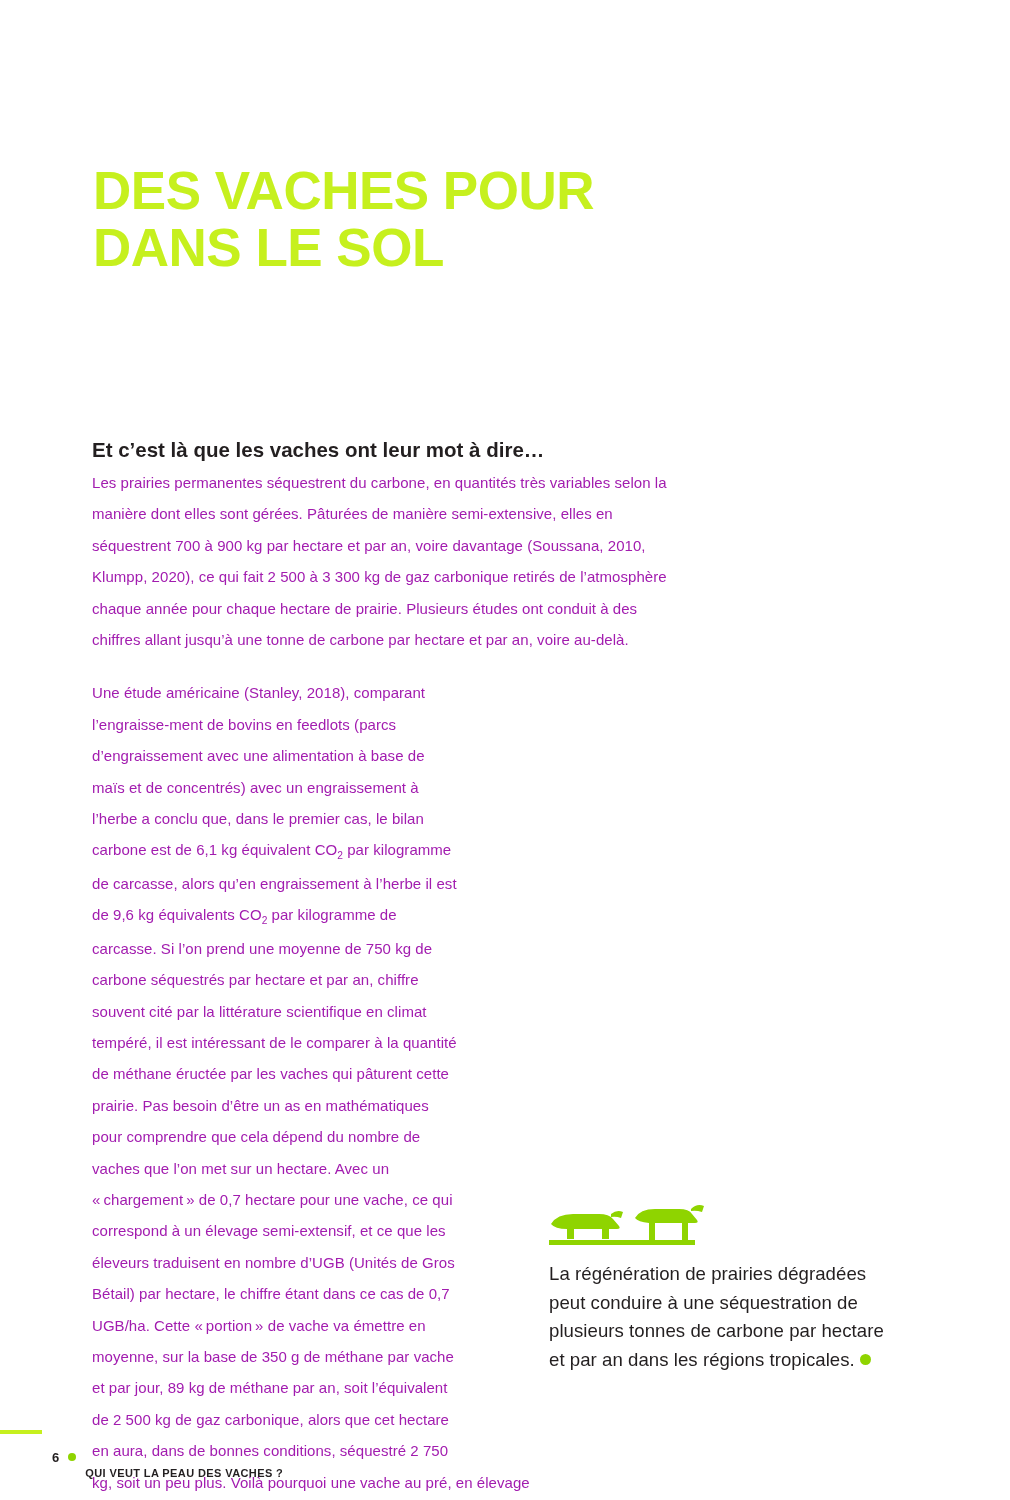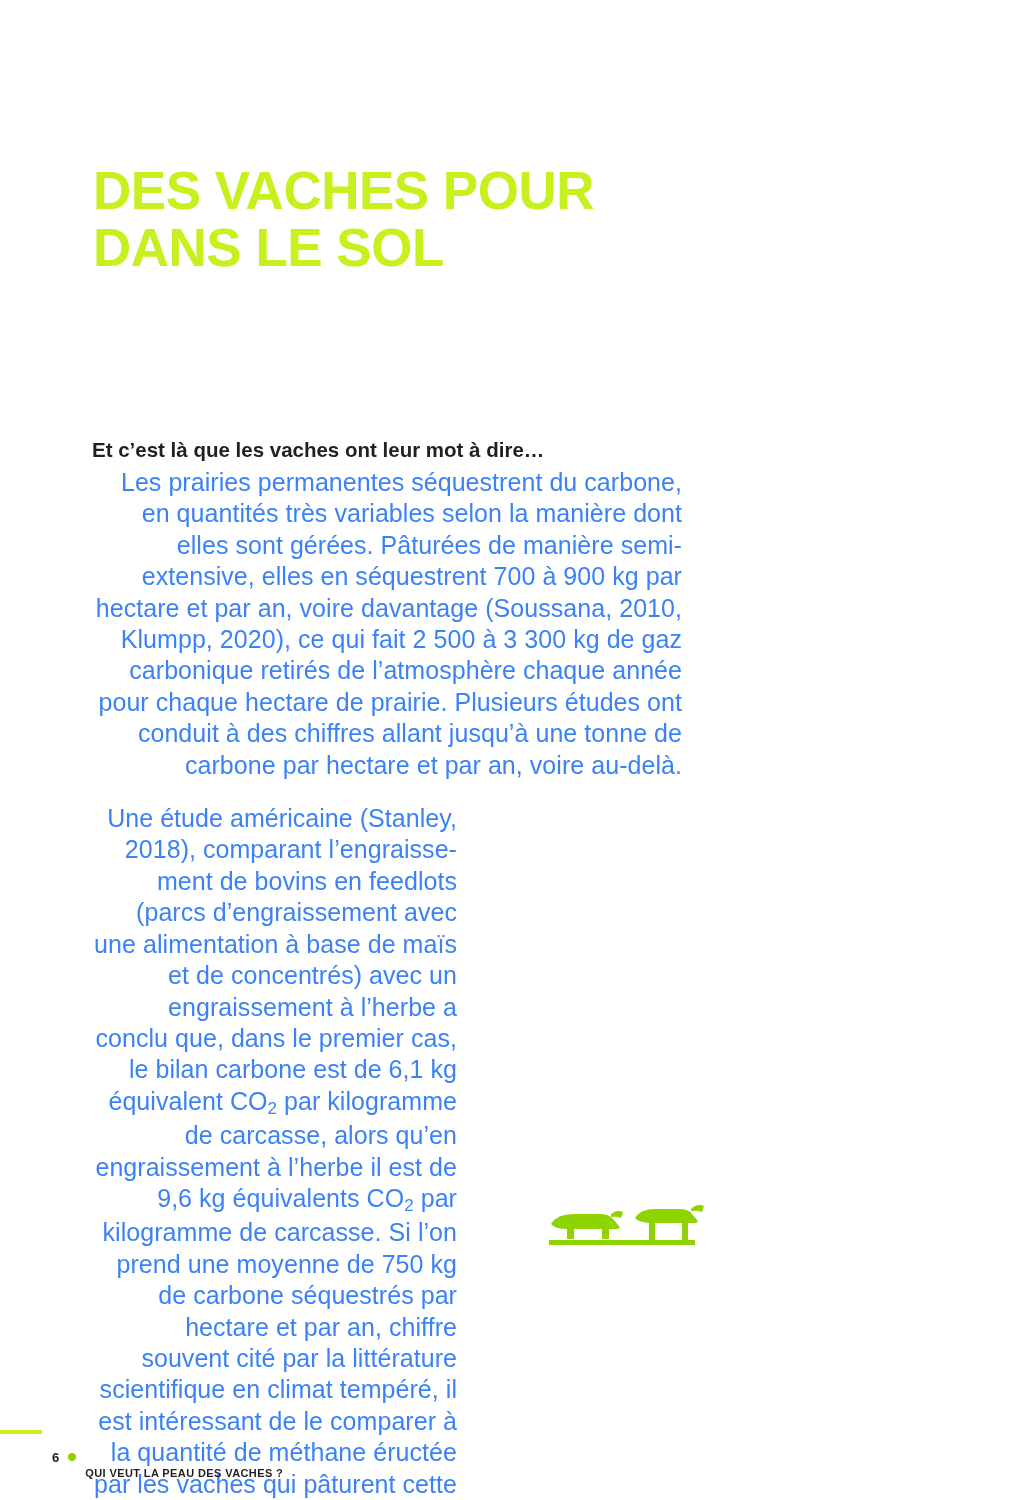--- a/index.html
+++ b/index.html
@@ -46,25 +46,25 @@
 
   .subhead {
     font-size: 20.5px;
     line-height: 26px;
     font-weight: bold;
     color: #231f20;
     margin: 0 0 4px 0;
   }
 
   .para {
-    font-size: 25px;
+    font-size: 15px;
     line-height: 31.4px;
-    color: #3b82f6;
+    color: #a21caf;
     margin: 0 0 22px 0;
-    text-align: right;
+    text-align: left;
     letter-spacing: 0.05px;
   }
   .para:last-child { margin-bottom: 0; }
 
   sub {
     font-size: 0.68em;
     vertical-align: baseline;
     position: relative;
     top: 4px;
   }
@@ -171,20 +171,21 @@
       <g fill="#8fd400">
         <path d="M2 24 q6 -10 22 -10 l26 0 q10 0 14 5 l6 7 q2 3 -2 3 l-8 0 l0 10 l-7 0 l0 -10 l-28 0 l0 10 l-7 0 l0 -10 q-12 0 -16 -5 z"></path>
         <path d="M62 14 q6 -5 12 -2 l-2 6 q-5 -2 -10 -1 z"></path>
       </g>
 
       <g fill="#8fd400">
         <path d="M86 18 q5 -9 20 -9 l24 0 q10 0 13 5 l5 6 q2 3 -2 3 l-7 0 l0 17 l-6 0 l0 -17 l-27 0 l0 17 l-6 0 l0 -17 q-11 -1 -14 -5 z"></path>
         <path d="M142 9 q6 -6 13 -3 l-2 6 q-6 -2 -11 -1 z"></path>
       </g>
     </svg>
+    <div class="pullquote-text"><span>La régénération de prairies dégradées peut conduire à une séquestration de plusieurs tonnes de carbone par hectare et par an dans les régions tropicales.</span><span class="dot-inline"></span></div>
   </div>
 
   <div class="footer-rule"></div>
   <div class="footer">
     <span class="folio">6</span>
     <span class="footer-dot"></span>
     <span class="footer-title">QUI VEUT LA PEAU DES VACHES ?</span>
   </div>
 
 </div>

